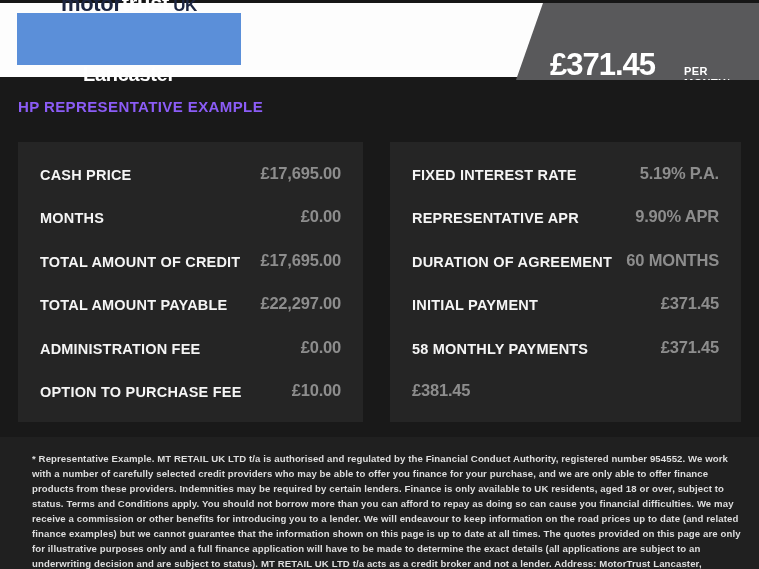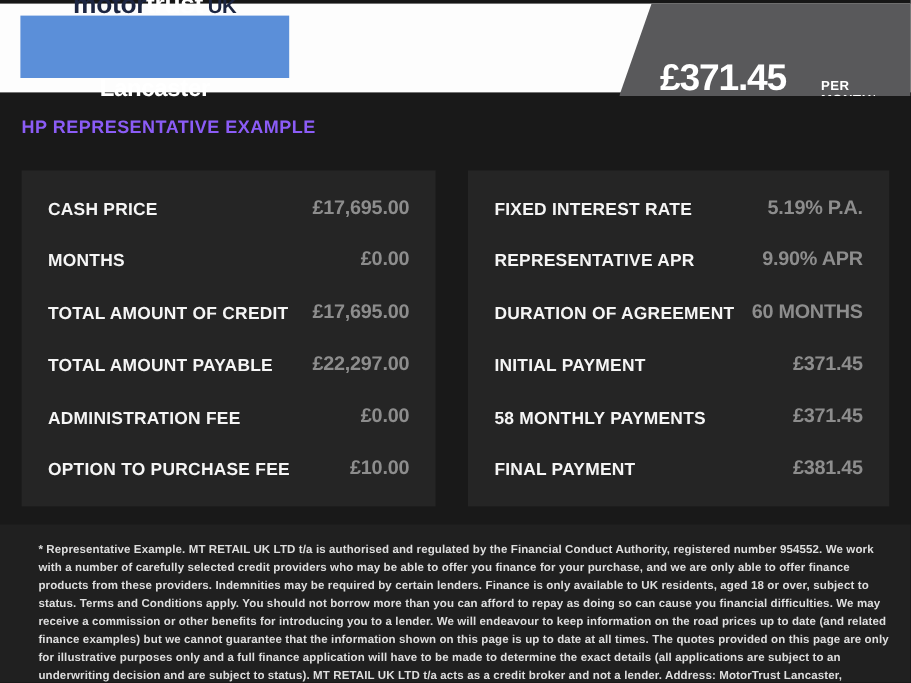--- a/index.html
+++ b/index.html
@@ -127,21 +127,20 @@
       </div>
       <div class="frow">
         <span class="flabel">INITIAL PAYMENT</span>
         <span class="fvalue">£371.45</span>
       </div>
       <div class="frow">
         <span class="flabel">58 MONTHLY PAYMENTS</span>
         <span class="fvalue">£371.45</span>
       </div>
       <div class="frow">
-        <span class="flabel">FINAL PAYMENT</span>
         <span class="fvalue">£381.45</span>
       </div>
     </div>
 
   <div class="disclaimer">
     <p>* Representative Example. MT RETAIL UK LTD t/a is authorised and regulated by the Financial Conduct Authority, registered number 954552. We work with a number of carefully selected credit providers who may be able to offer you finance for your purchase, and we are only able to offer finance products from these providers. Indemnities may be required by certain lenders. Finance is only available to UK residents, aged 18 or over, subject to status. Terms and Conditions apply. You should not borrow more than you can afford to repay as doing so can cause you financial difficulties. We may receive a commission or other benefits for introducing you to a lender. We will endeavour to keep information on the road prices up to date (and related finance examples) but we cannot guarantee that the information shown on this page is up to date at all times. The quotes provided on this page are only for illustrative purposes only and a full finance application will have to be made to determine the exact details (all applications are subject to an underwriting decision and are subject to status). MT RETAIL UK LTD t/a acts as a credit broker and not a lender. Address: MotorTrust Lancaster, Lancaster, LA3 3FB</p>
   </div>
 
 </div>
 

